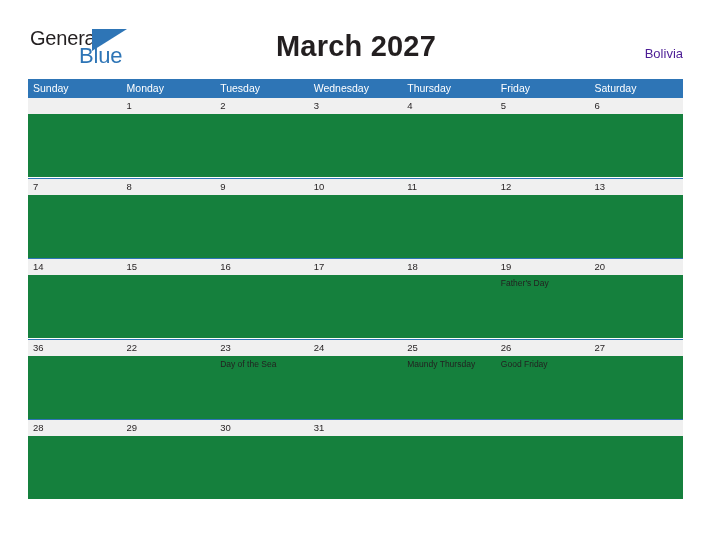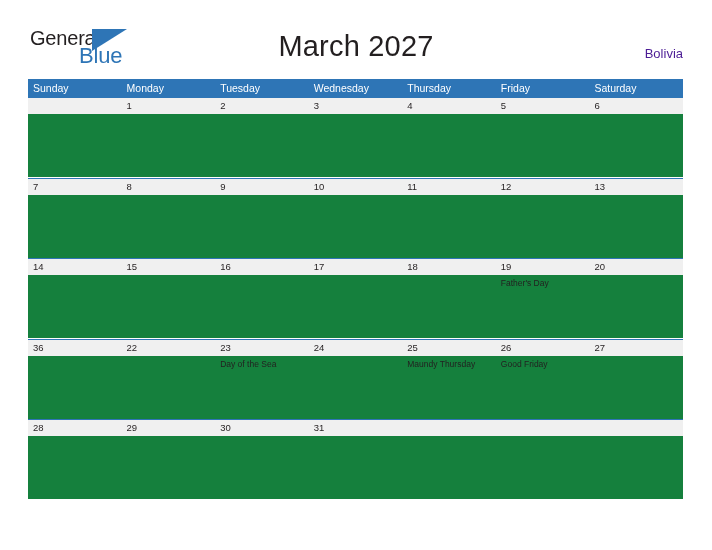--- a/index.html
+++ b/index.html
@@ -63,21 +63,21 @@
     border-bottom: 22px solid transparent;
   }
   .month-title {
     position: absolute;
     left: 0;
     top: 30px;
     width: 712px;
     text-align: center;
     font-size: 29px;
     color: #231f20;
-    font-weight: normal;
+    font-weight: bold;
     letter-spacing: 0.2px;
   }
   .locale {
     position: absolute;
     right: 29px;
     top: 46px;
     font-size: 13px;
     color: #4c1d95;
   }
 

